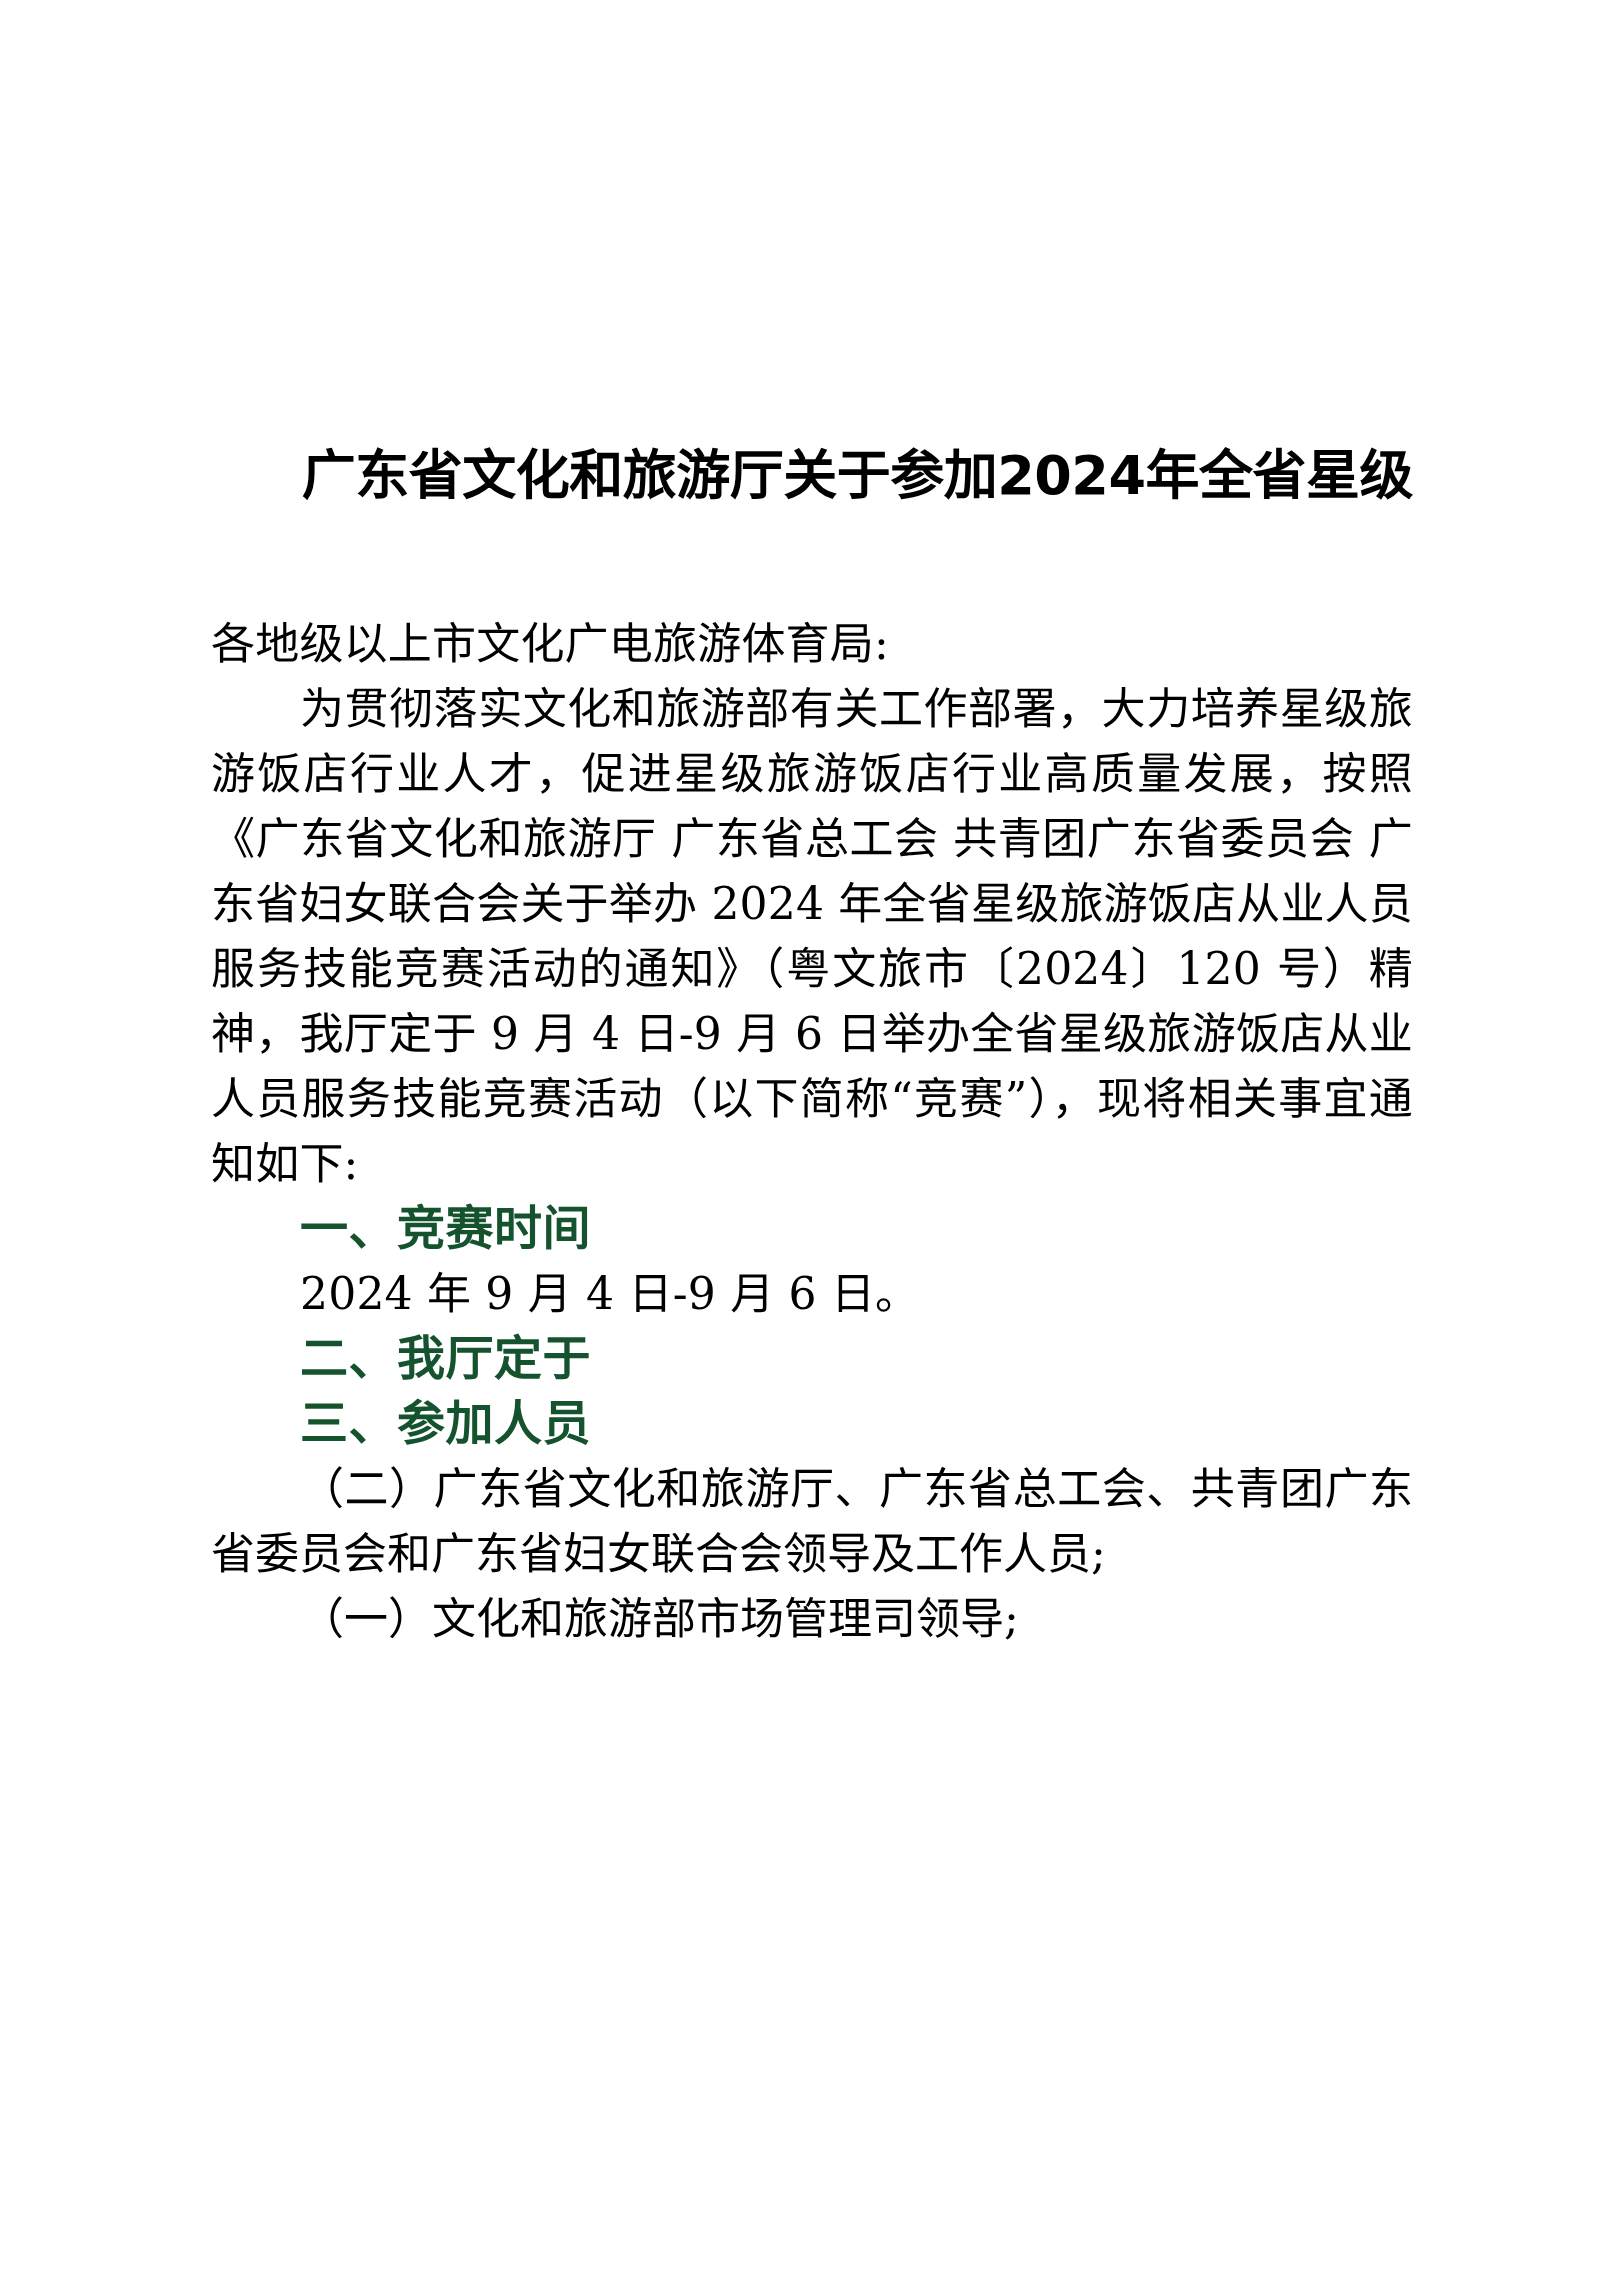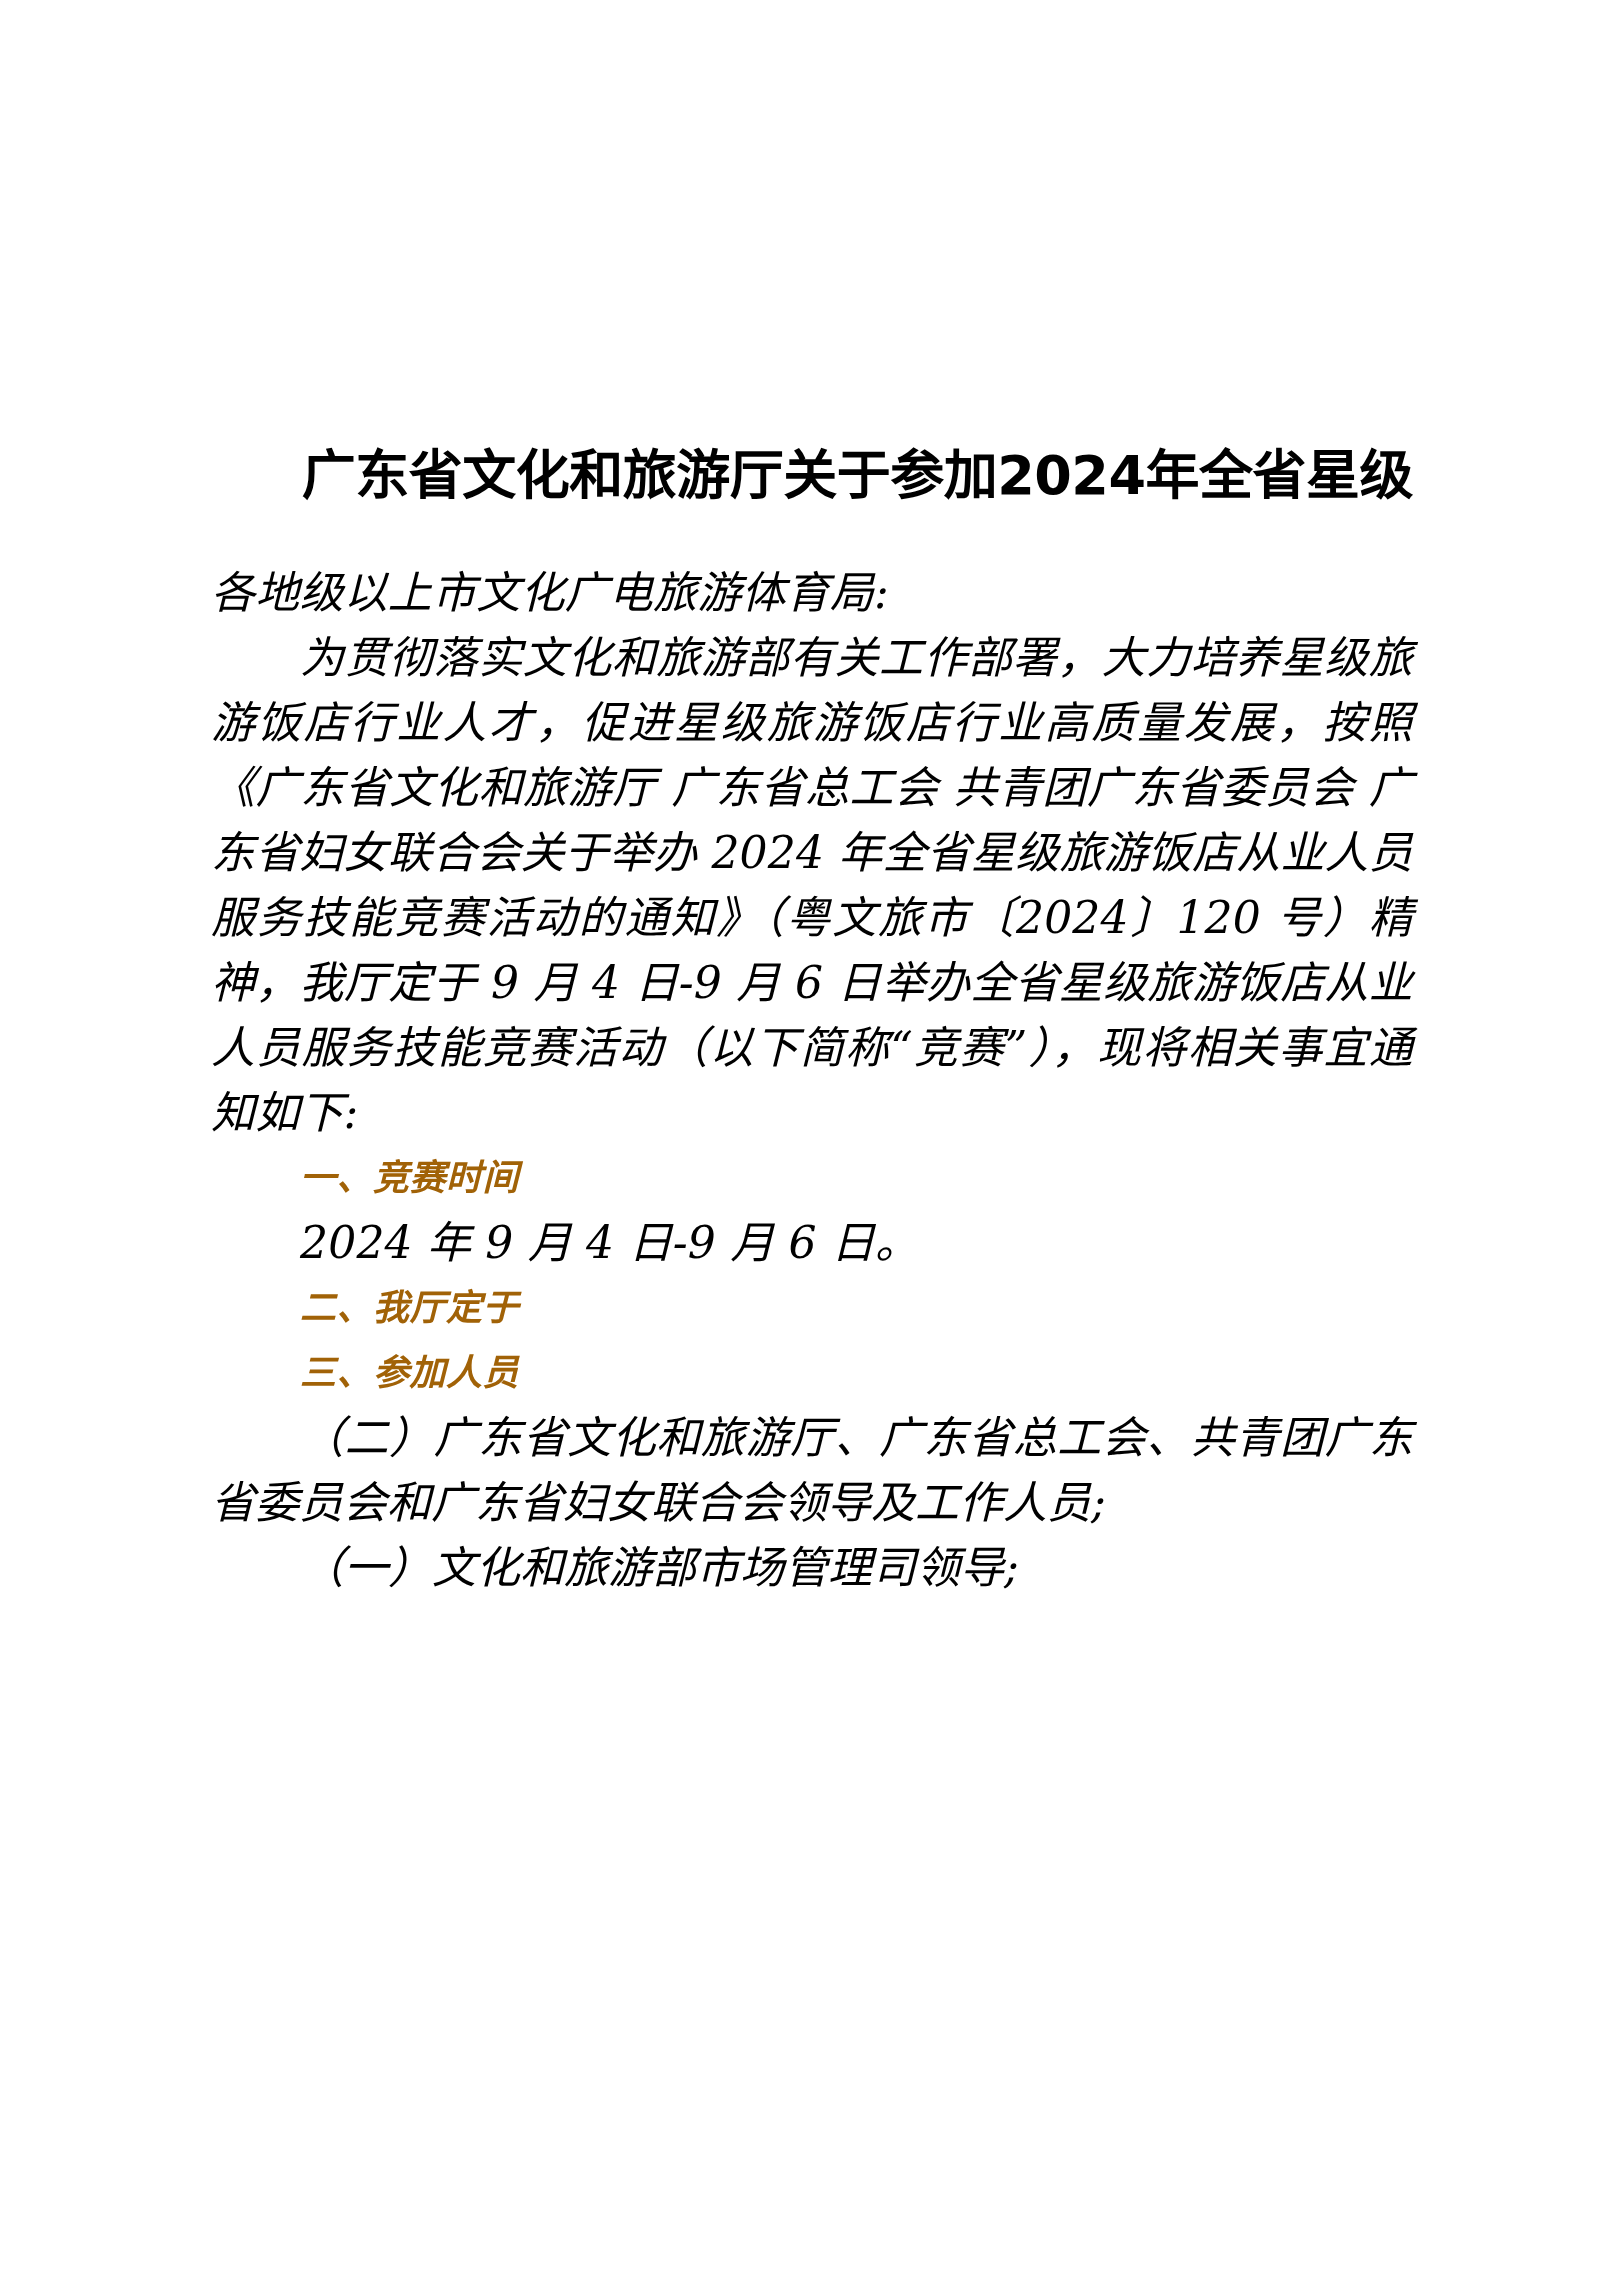--- a/index.html
+++ b/index.html
@@ -39,26 +39,25 @@
   .doc-title .tline {
     display: block;
     white-space: nowrap;
   }
   .doc-title .tline-2 {
     letter-spacing: 0.5px;
   }
 
   
   .body-block {
-    margin-top: 43px;
+    margin-top: 94px;
     font-family: "DejaVu Serif", "Liberation Serif", serif;
     font-size: 44px;
     line-height: 65px;
     color: #000000;
-    font-style: italic;
   }
   p.para {
     margin: 0;
     text-align: justify;
     text-align-last: left;
     text-justify: inter-character;
     letter-spacing: 0.2px;
   }
   p.salutation {
     margin: 0 0 0 0;
@@ -66,24 +65,24 @@
   }
   p.indent {
     text-indent: 89px;
   }
 
   
   h2.section-heading {
     margin: 0;
     font-family: "DejaVu Sans", "Liberation Sans", sans-serif;
     font-weight: 700;
-    font-size: 36px;
+    font-size: 48px;
     line-height: 65px;
     text-indent: 89px;
-    color: #a16207;
+    color: #14532d;
     letter-spacing: 0.5px;
   }
 
   
   p.subitem {
     margin: 0;
     text-indent: 89px;
     text-align: justify;
     text-align-last: left;
   }

